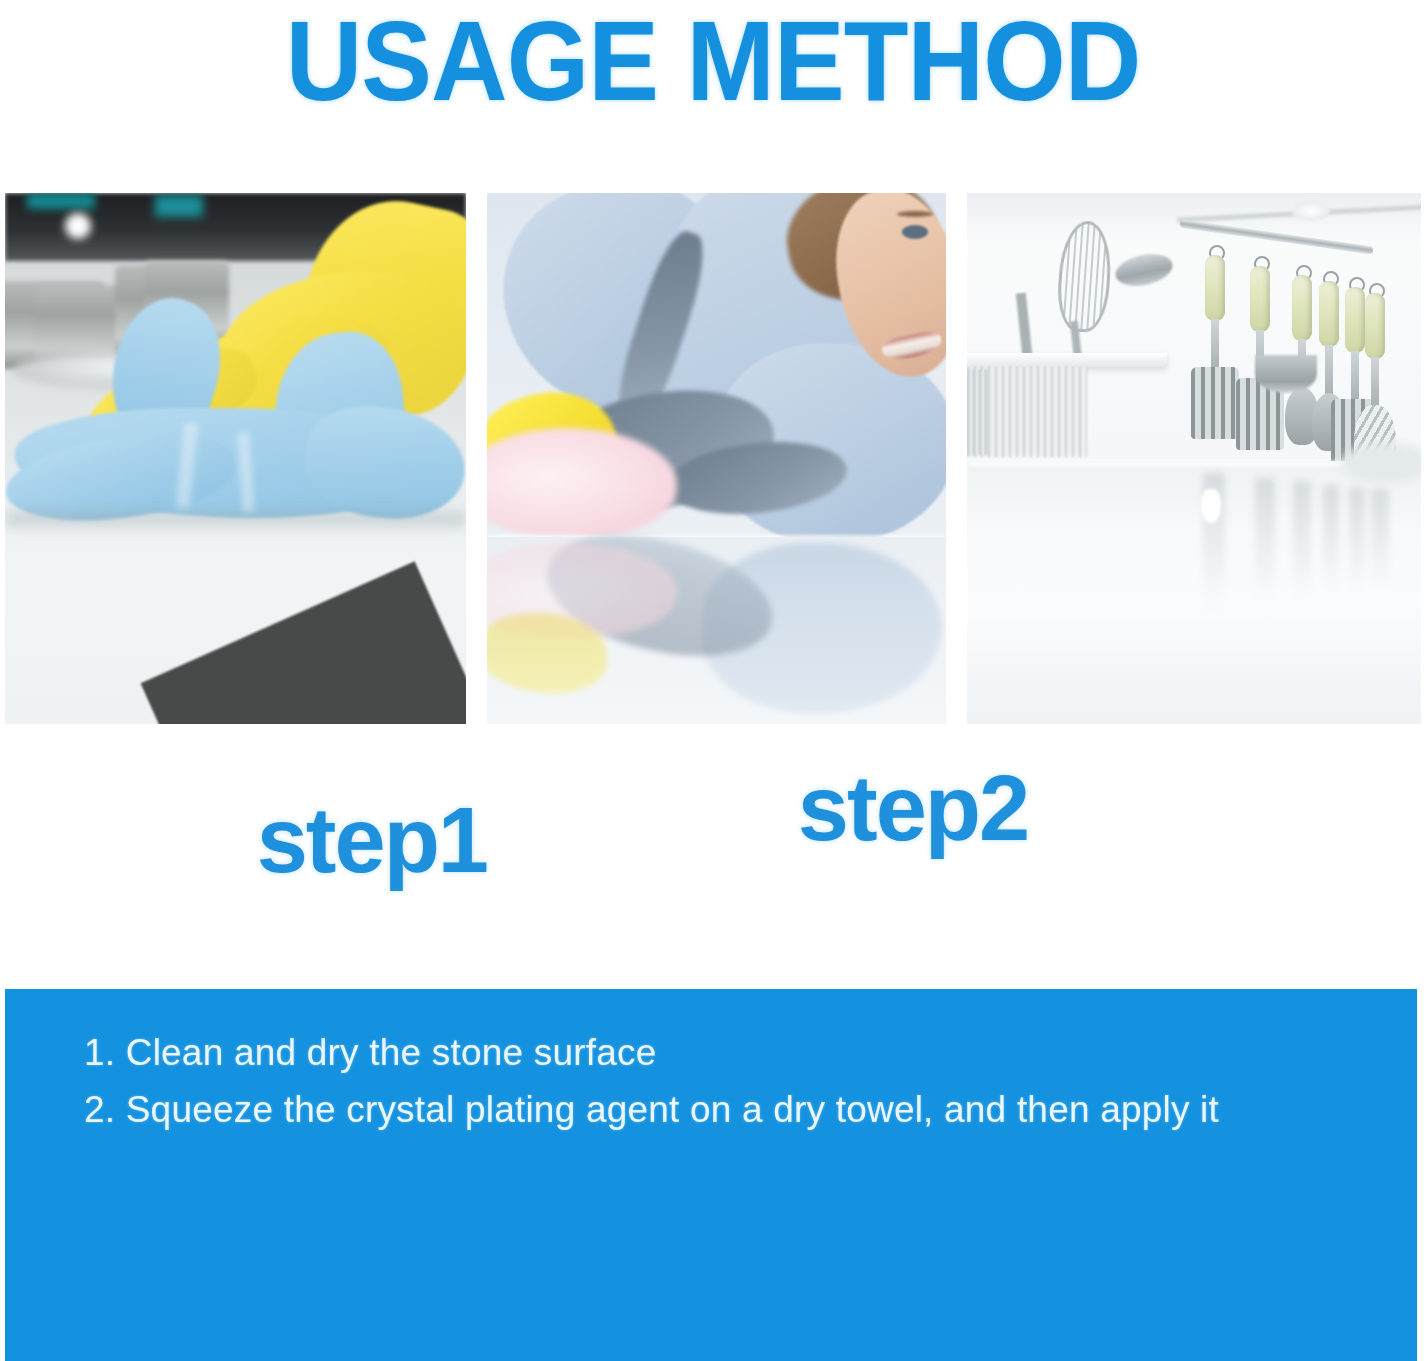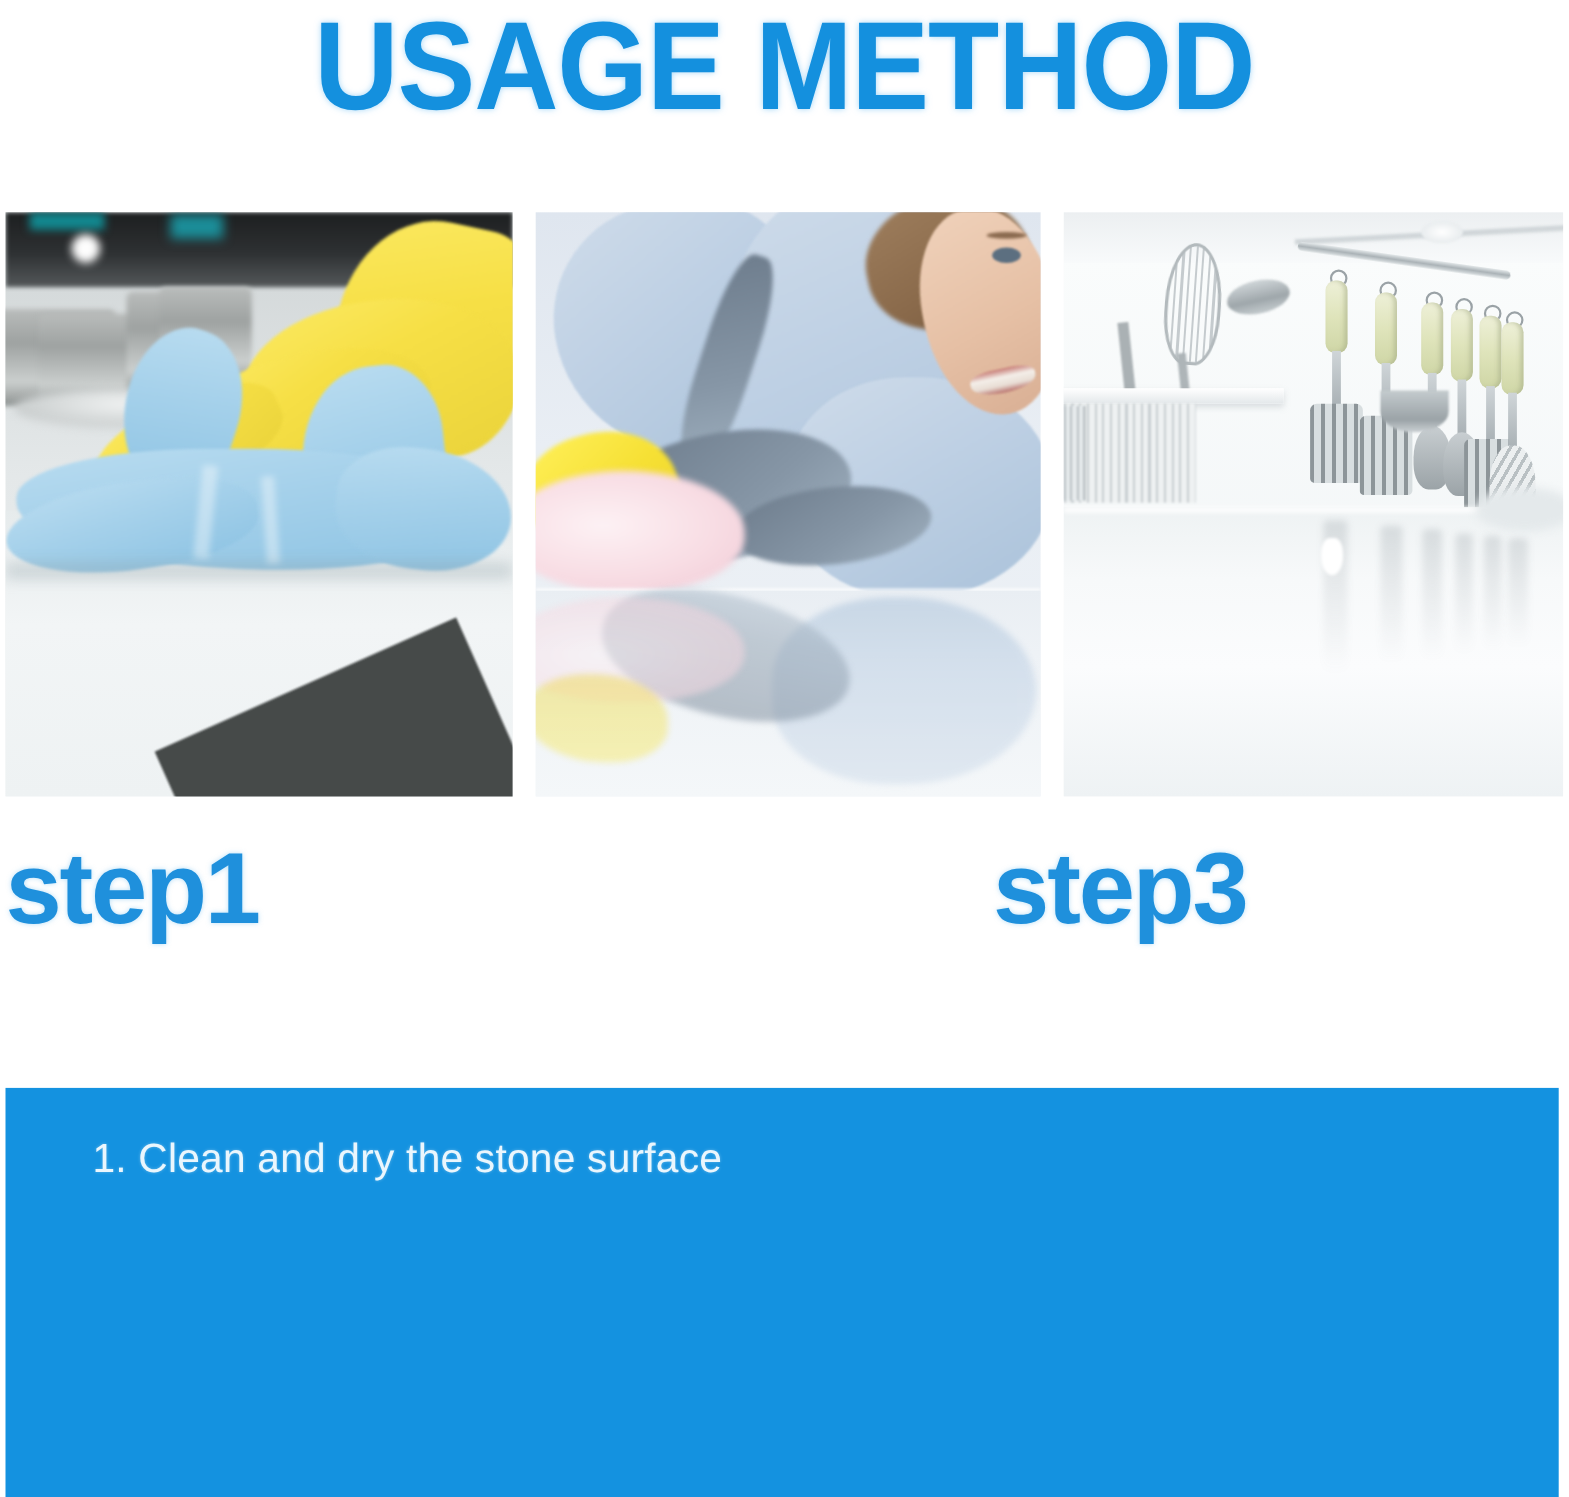--- a/index.html
+++ b/index.html
@@ -335,21 +335,21 @@
   .step{
     flex:0 0 auto;
     color:#1f90dc;
     font-size:92px;
     line-height:112px;
     font-weight:bold;
     letter-spacing:-2px;
     text-shadow:0 0 5px rgba(110,190,240,0.5);
     white-space:nowrap;
   }
-  .step.s1{width:482px;text-align:left;padding-right:185px;}
+  .step.s1{width:482px;text-align:right;padding-right:185px;margin-top:32px;}
   .step.s2{width:482px;text-align:center;padding-right:55px;}
   .step.s3{width:452px;text-align:center;padding-left:120px;}
 
   
   .panel{
     position:absolute;
     left:5px; top:953px;
     width:1412px; height:408px;
     background:#1492e0;
     box-sizing:border-box;
@@ -478,18 +478,20 @@
     <div class="cr cr4"></div>
     <div class="cr cr5"></div>
     <div class="cr cr6"></div>
     <div class="glint"></div>
     <div class="rightedge"></div>
   </div>
 </div>
 
 <div class="steps">
   <div class="step s1">step1</div>
+  <div class="step s2">step2</div>
   <div class="step s3">step3</div>
 </div>
 
 <div class="panel">
   <div class="line">1. Clean and dry the stone surface</div>
+  <div class="line">2. Squeeze the crystal plating agent on a dry towel, and then apply it</div>
 </div>
 
 </body></html>

